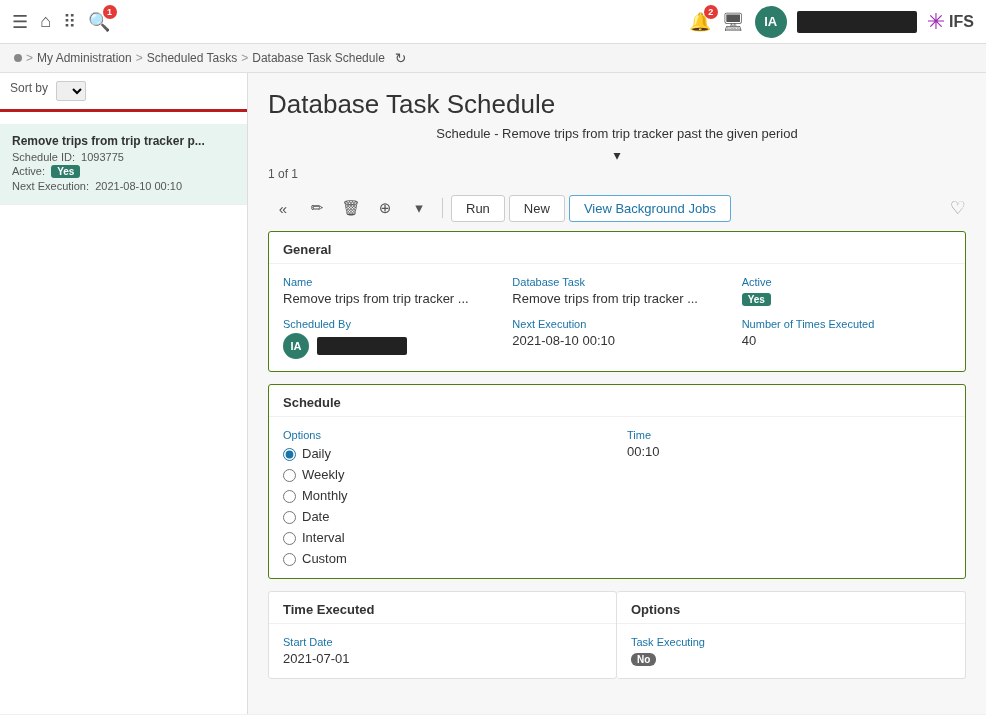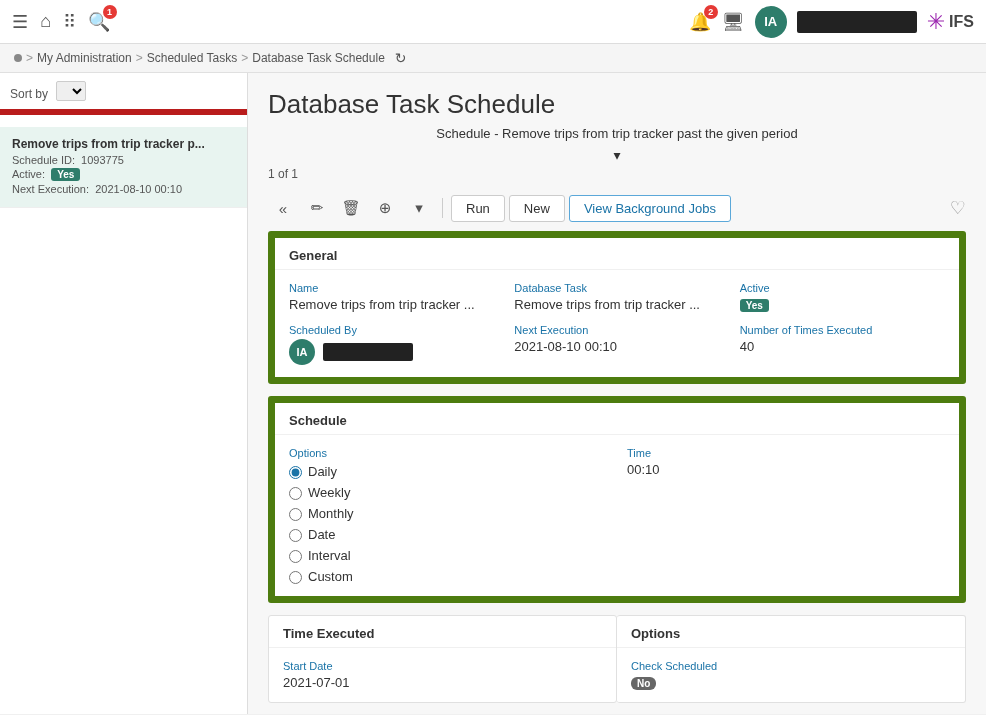--- a/index.html
+++ b/index.html
@@ -42,21 +42,21 @@
     .breadcrumb a { color: #555; text-decoration: none; cursor: pointer; }
     .breadcrumb .sep { color: #999; }
     .breadcrumb .bc-dot { width: 8px; height: 8px; border-radius: 50%; background: #888; display: inline-block; }
     .bc-refresh { font-size: 14px; color: #555; cursor: pointer; margin-left: 6px; }
 
     
     .main-layout { display: flex; height: calc(715px - 44px - 30px); }
 
     
     .sidebar-list { width: 248px; background: #fff; border-right: 1px solid #ddd; overflow-y: auto; }
-    .sidebar-header { padding: 8px 10px; display: flex; align-items: flex-end; gap: 8px; border-bottom: 6px solid #b91c1c; }
+    .sidebar-header { padding: 8px 10px; display: flex; align-items: flex-start; gap: 8px; border-bottom: 3px solid #b91c1c; }
     .sidebar-header label { font-size: 12px; color: #555; }
     .sidebar-header select { font-size: 12px; border: 1px solid #ccc; border-radius: 2px; padding: 1px 4px; }
 
     .list-item {
       padding: 10px 12px; border-bottom: 1px solid #eee; cursor: pointer;
       background: #e8f4f0;
       margin-top: 12px;
     }
     .list-item-title { font-size: 12px; font-weight: 600; color: #333; margin-bottom: 3px; }
     .list-item-row { font-size: 11px; color: #555; margin-bottom: 2px; }
@@ -92,21 +92,21 @@
     .tb-btn-primary {
       padding: 5px 14px; border: 1px solid #5ba8d9; background: #fff;
       border-radius: 3px; cursor: pointer; font-size: 13px; color: #1a73a7;
     }
     .tb-spacer { flex: 1; }
     .fav-icon { font-size: 18px; color: #999; cursor: pointer; }
 
     
     .card {
       background: #fff; margin: 0 20px 12px 20px;
-      border: 7px solid #4d7c0f; border-radius: 3px;
+      border: 1px solid #4d7c0f; border-radius: 3px;
     }
     .card-title {
       font-size: 13px; font-weight: 600; color: #333;
       padding: 10px 14px 6px 14px; border-bottom: 1px solid #f0f0f0;
     }
     .card-body { padding: 12px 14px; }
 
     
     .field-grid-3 { display: grid; grid-template-columns: 1fr 1fr 1fr; gap: 12px 20px; }
     .field-grid-2 { display: grid; grid-template-columns: 1fr 1fr 1fr; gap: 12px 20px; }
@@ -320,21 +320,21 @@
       <div class="bottom-card">
         <div class="bottom-card-title">Time Executed</div>
         <div class="bottom-card-body">
           <div class="field-label">Start Date</div>
           <div class="field-value">2021-07-01</div>
         </div>
       </div>
       <div class="bottom-card">
         <div class="bottom-card-title">Options</div>
         <div class="bottom-card-body">
-          <div class="field-label">Check Scheduled</div>
+          <div class="field-label">Task Executing</div>
           <div class="field-value">
             <span class="badge-no">No</span>
           </div>
         </div>
       </div>
     </div>
 
   </div>
 </div>
 

